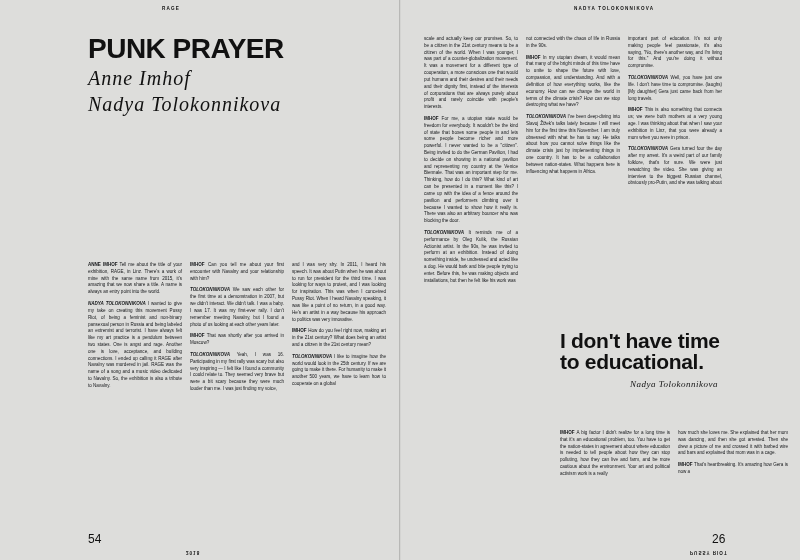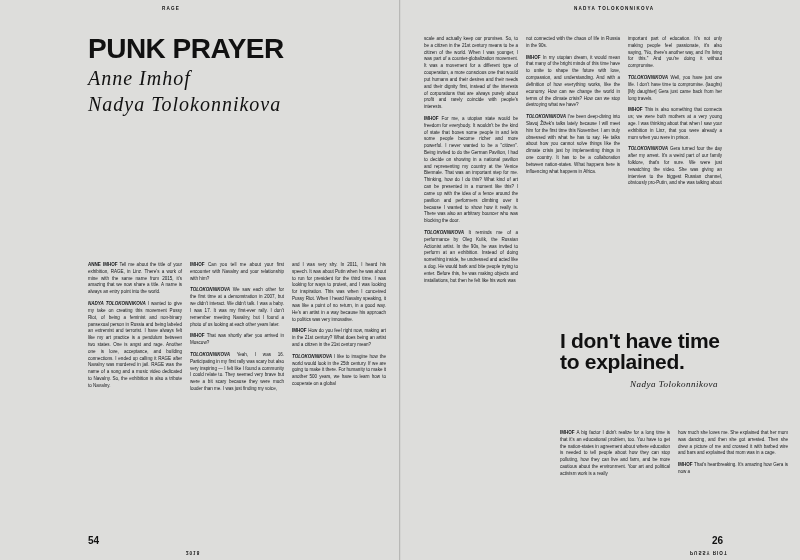--- a/index.html
+++ b/index.html
@@ -33,22 +33,22 @@
     color:#111;
     text-transform:uppercase;
   }
   .runhead.l{left:162px;}
   .runhead.r{left:574px;}
 
   
   .folio{
     position:absolute;
     bottom:14px;
-    font-size:10px;
-    font-weight:bold;
+    font-size:12px;
+    font-weight:normal;
     color:#111;
   }
   .folio.l{left:88px;}
   .folio.r{left:712px;}
   .footmark{
     position:absolute;bottom:5px;
     font-size:4.6px;letter-spacing:1px;font-weight:bold;color:#111;
     transform:scaleY(-1);
   }
   .footmark.l{left:186px;}
@@ -180,21 +180,21 @@
     </div>
   <div class="col" id="ccol3">
       <p>important part of education. It's not only making people feel passionate, it's also saying, "No, there's another way, and I'm living for this." And you're doing it without compromise.</p>
       <p><span class="spk">TOLOKONNIKOVA</span> Well, you have just one life. I don't have time to compromise. (laughs) [My daughter] Gera just came back from her long travels.</p>
       <p><span class="spk up">IMHOF</span> This is also something that connects us; we were both mothers at a very young age. I was thinking about that when I saw your exhibition in Linz, that you were already a mom when you were in prison.</p>
       <p><span class="spk">TOLOKONNIKOVA</span> Gera turned four the day after my arrest. It's a weird part of our family folklore, that's for sure. We were just rewatching the video. She was giving an interview to the biggest Russian channel, obviously pro-Putin, and she was talking about</p>
     </div>
 
   <div class="pullquote">
     <div class="pq">I don't have time</div>
-    <div class="pq">to explained.</div>
+    <div class="pq">to educational.</div>
     <div class="pqa">Nadya Tolokonnikova</div>
   </div>
 
   <div class="col" id="bcol1">
       <p><span class="spk up">IMHOF</span> A big factor I didn't realize for a long time is that it's an educational problem, too. You have to get the nation-states in agreement about where education is needed to tell people about how they can stop polluting, how they can live and farm, and be more cautious about the environment. Your art and political activism work is a really</p>
     </div>
   <div class="col" id="bcol2">
       <p>how much she loves me. She explained that her mom was dancing, and then she got arrested. Then she drew a picture of me and crossed it with barbed wire and bars and explained that mom was in a cage.</p>
       <p><span class="spk up">IMHOF</span> That's heartbreaking. It's amazing how Gera is now a</p>
     </div>

